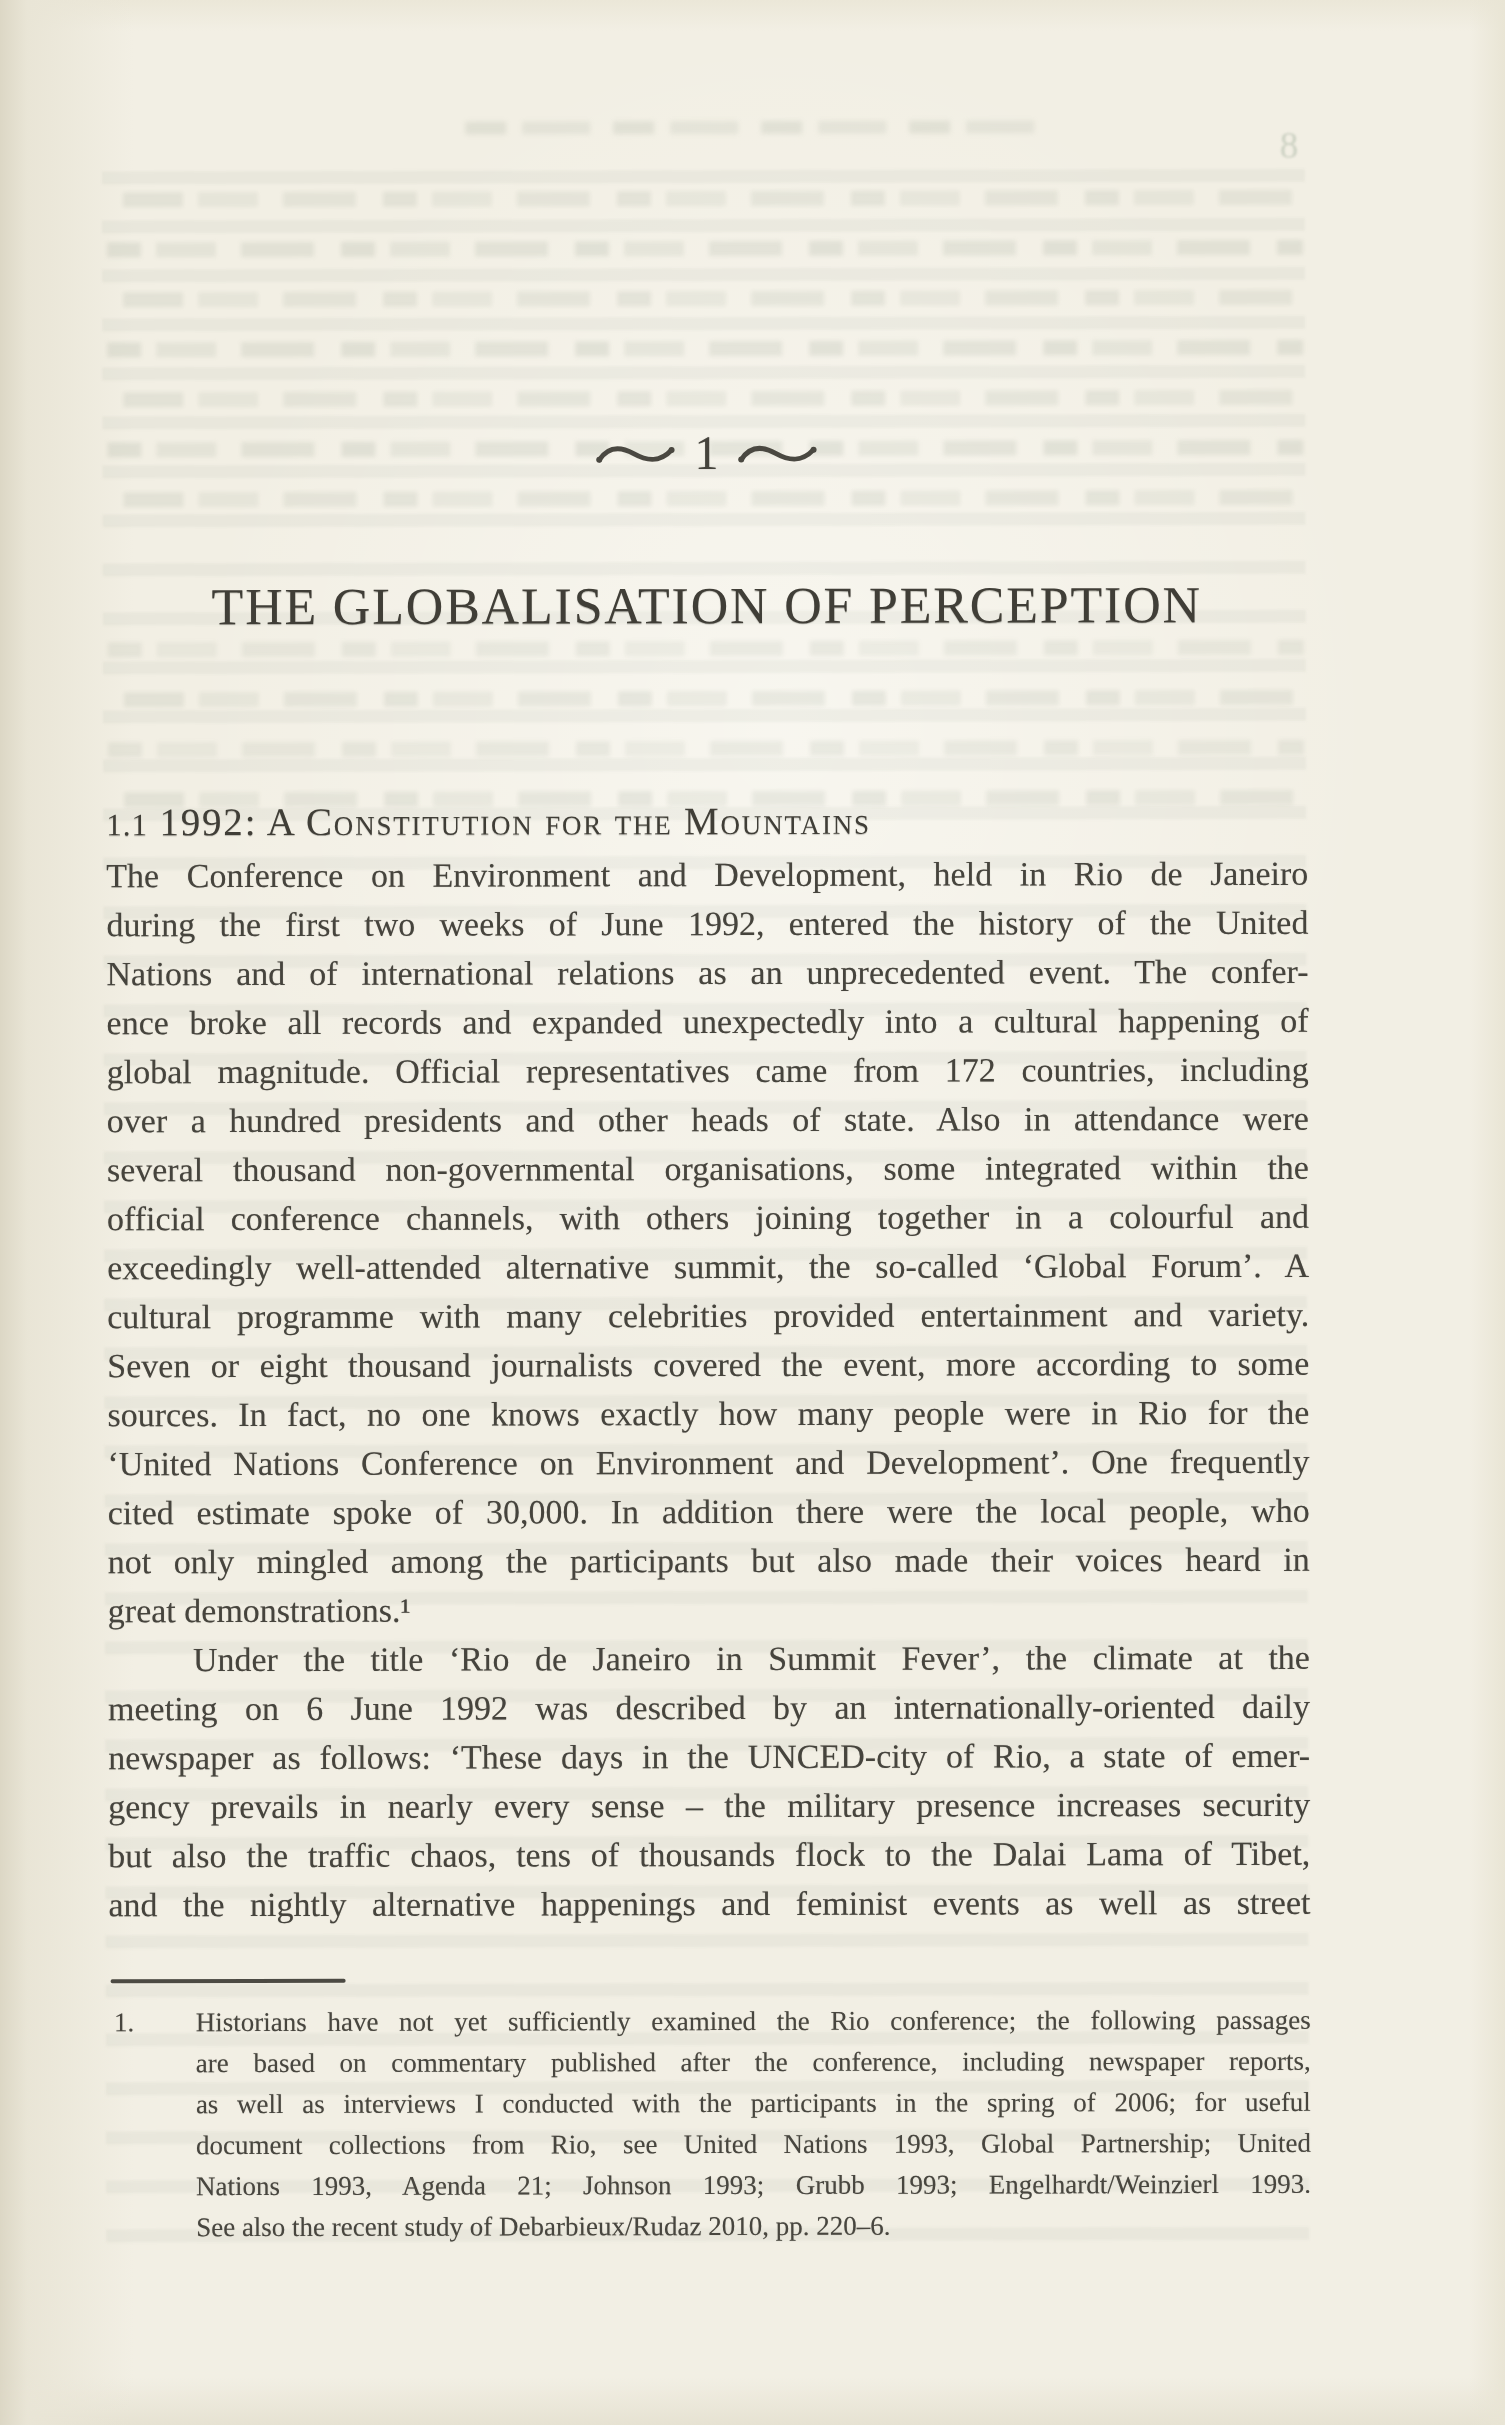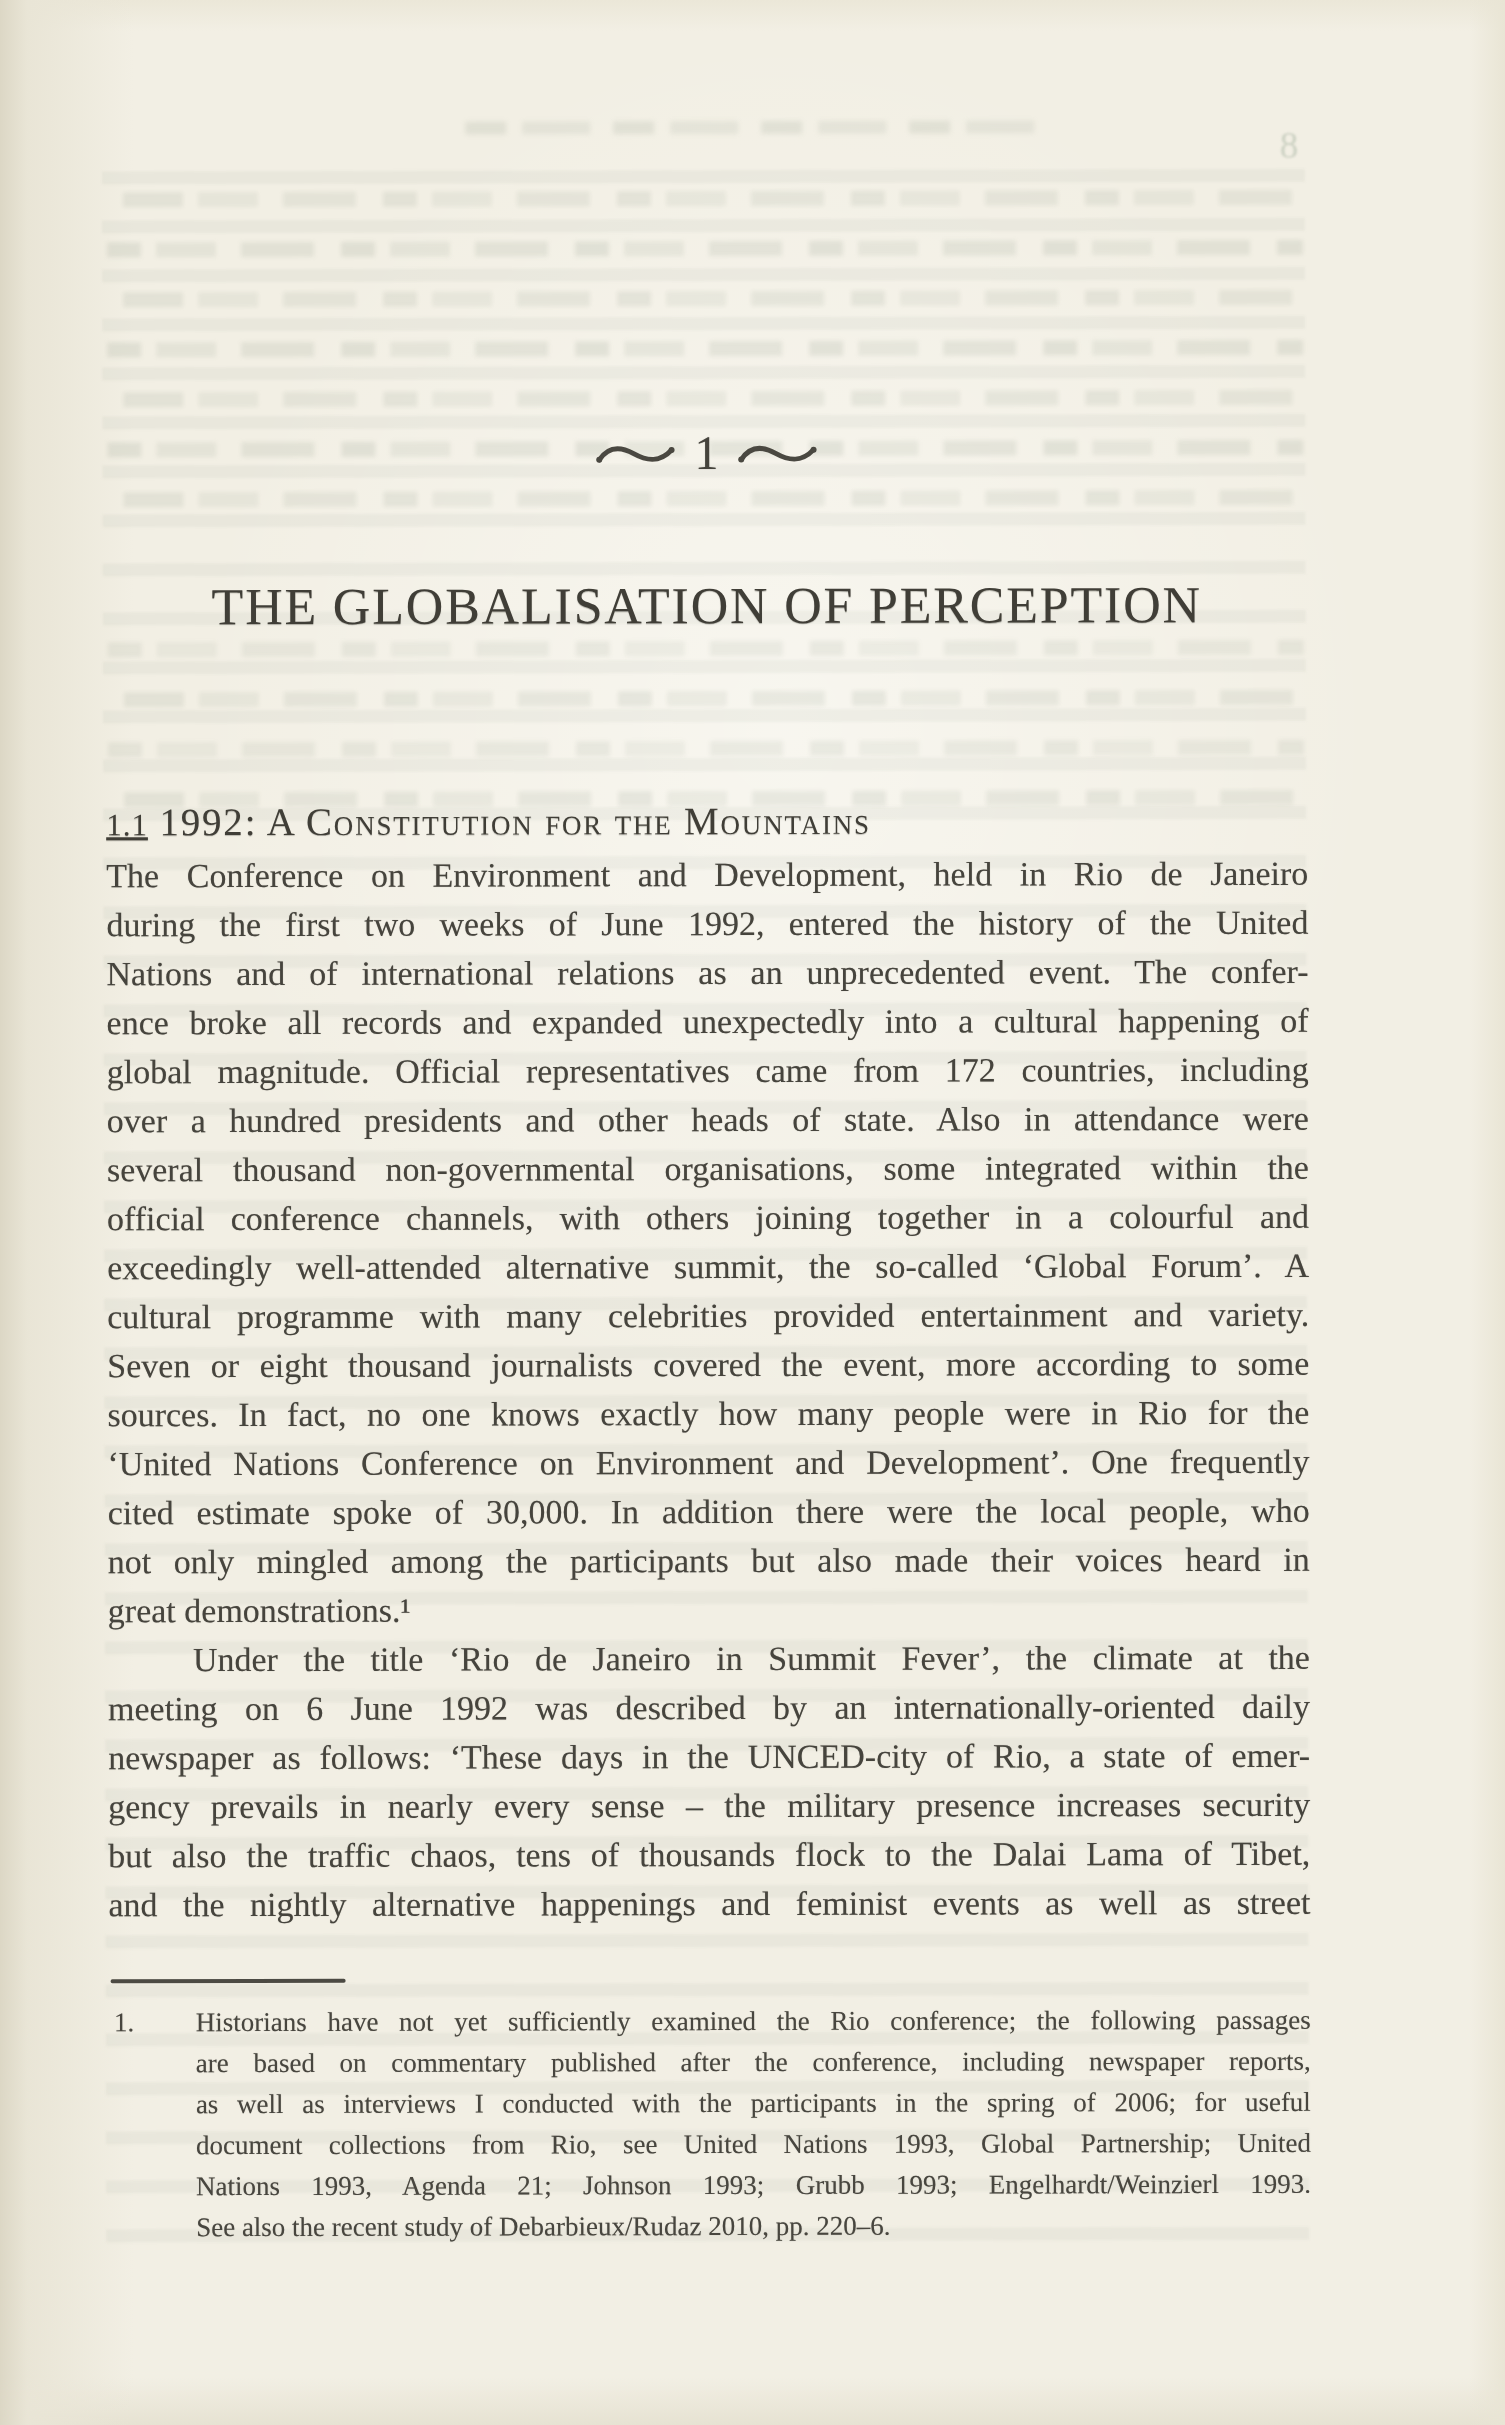--- a/index.html
+++ b/index.html
@@ -133,21 +133,21 @@
     left: 107px;
     width: 1202px;
     margin: 0;
     font-size: 39px;
     font-weight: normal;
     letter-spacing: 1.8px;
     color: #403e37;
     text-shadow: 0 0.9px 0.9px rgba(64,62,55,0.3);
     white-space: nowrap;
   }
-  .sec-num { font-size: 0.8em; letter-spacing: 0.9px; text-decoration: underline; }
+  .sec-num { font-size: 0.8em; letter-spacing: 0.9px; }
   .sec-title { font-variant: small-caps; }
 
   
   .body-text {
     position: absolute;
     top: 850px;
     left: 107px;
     width: 1202px;
     font-size: 34px;
     line-height: 49px;

